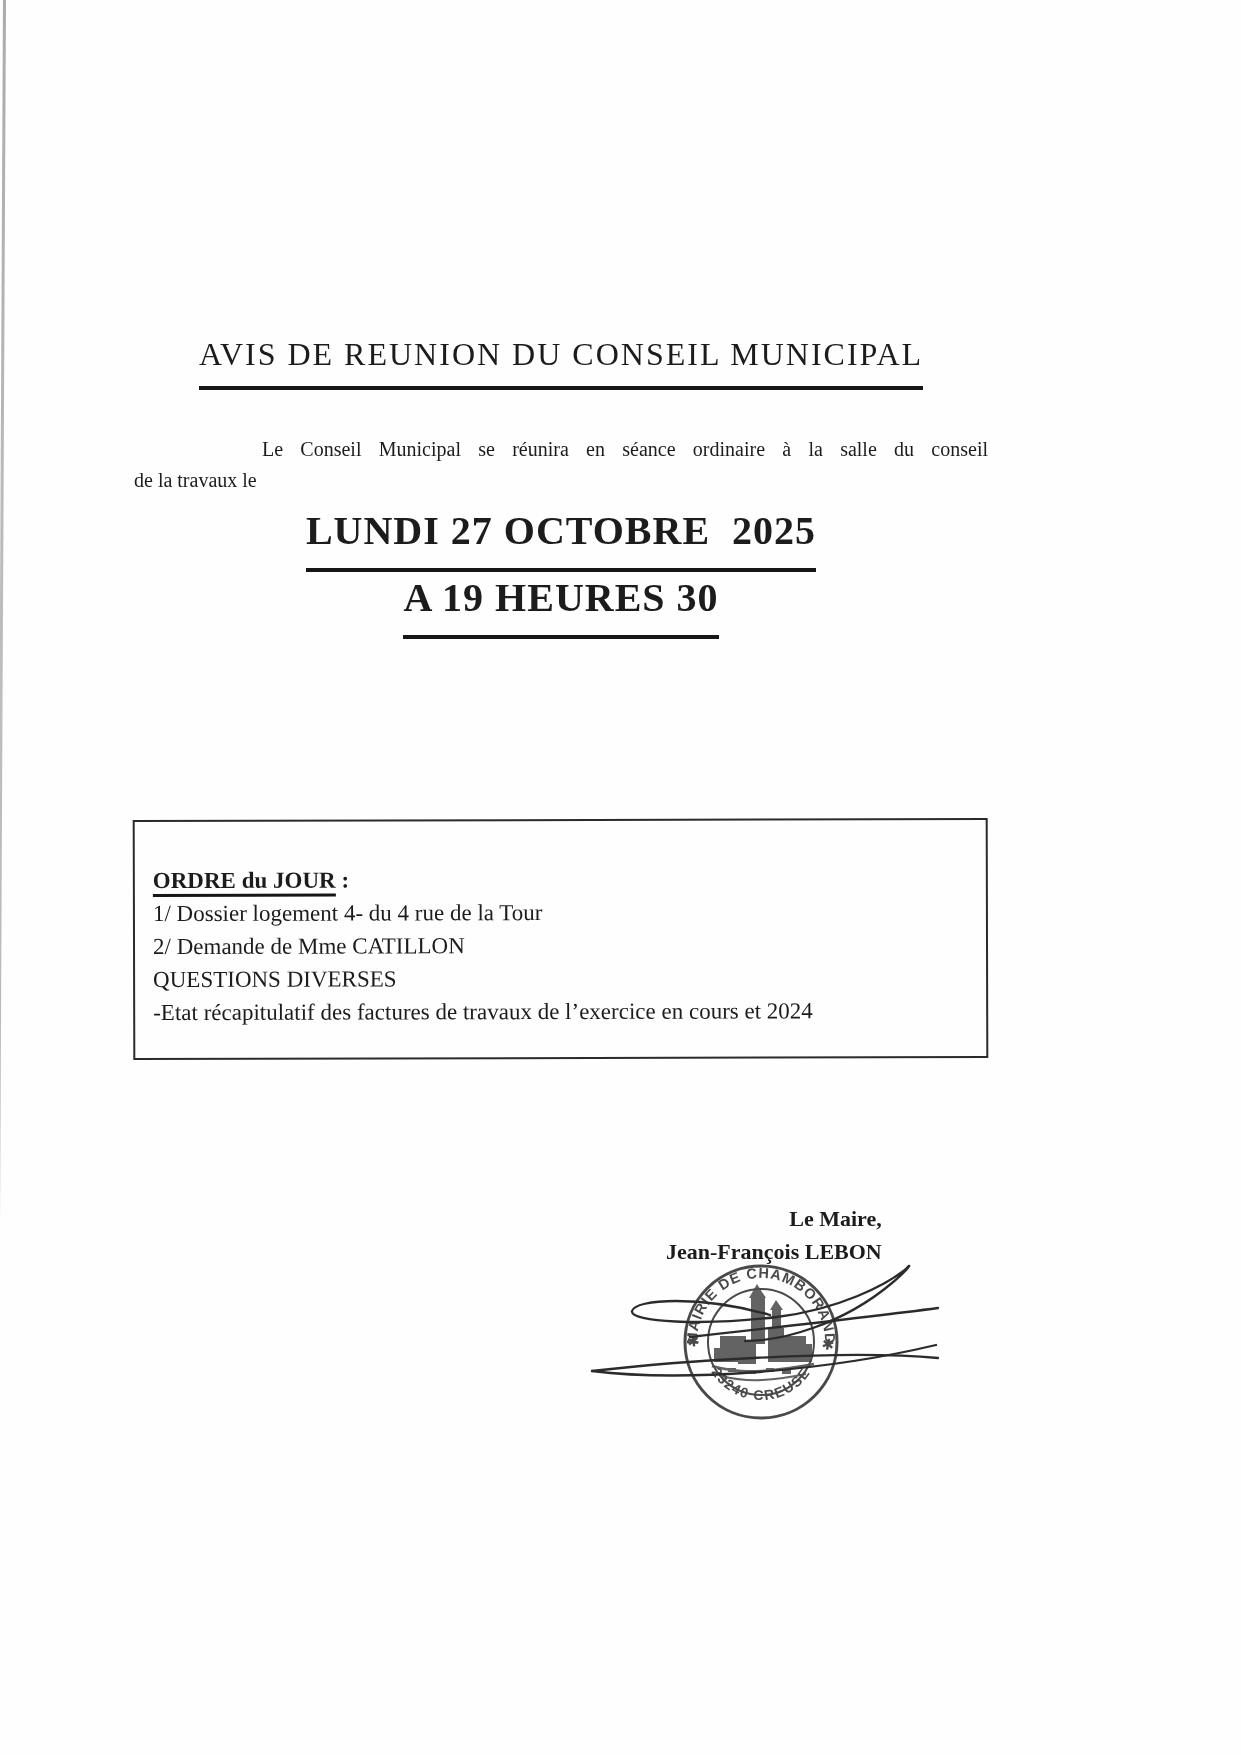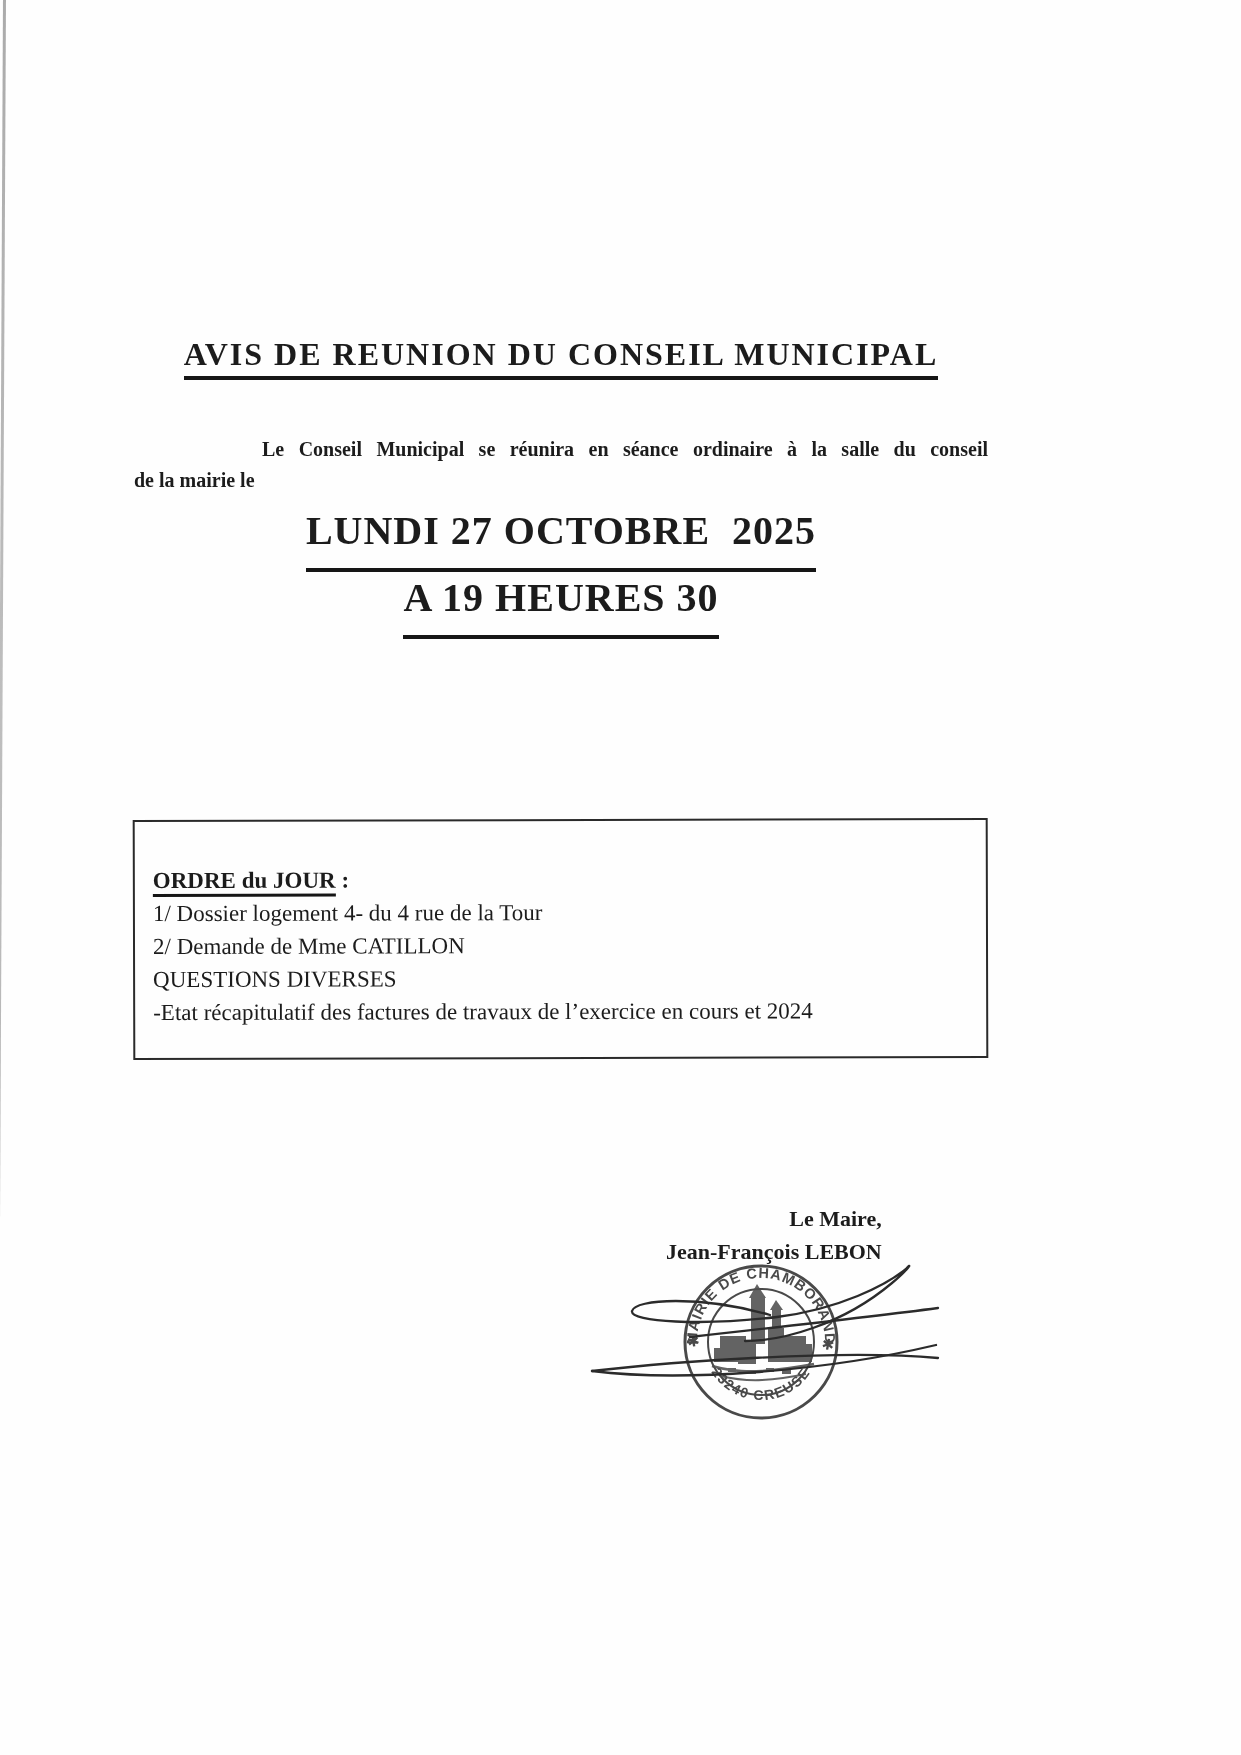--- a/index.html
+++ b/index.html
@@ -10,24 +10,24 @@
   }
   
   .scan-line{
     position:absolute; left:3px; top:-4px; width:3px; height:1770px;
     background:linear-gradient(to bottom,#8f8f8f 0%,#a9a9a9 40%,#909090 100%);
     opacity:.75; transform:rotate(0.28deg); transform-origin:top left;
   }
   .column{ position:absolute; left:134px; width:854px; }
   .doc-title-wrap{ top:336px; text-align:center; }
   .doc-title{
-    display:inline-block; font-weight:bold; font-size:32px; letter-spacing:2px;
-    border-bottom:4px solid #161616; padding-bottom:3px; white-space:pre;
+    display:inline-block; font-weight:normal; font-size:32px; letter-spacing:2px;
+    border-bottom:4px solid #161616; padding-bottom:13px; white-space:pre;
   }
-  .intro{ top:434px; font-weight:bold; font-size:20px; line-height:31px; }
+  .intro{ top:434px; font-weight:normal; font-size:20px; line-height:31px; }
   .intro-line1{ text-align:justify; text-align-last:justify; text-indent:128px;
     word-spacing:4px; white-space:normal; }
   .intro-line2{ text-align:left; }
   .date-block{ top:508px; text-align:center; }
   .date-line{
     display:inline-block; font-weight:bold; font-size:40px; letter-spacing:1px;
     border-bottom:4px solid #161616; padding-bottom:14px; white-space:pre;
     line-height:46px; margin-bottom:3px;
   }
   .agenda-box{
@@ -55,21 +55,21 @@
 <div class="page">
 
   <div class="scan-line"></div>
 
   <div class="column doc-title-wrap">
     <span class="doc-title">AVIS DE REUNION DU CONSEIL MUNICIPAL</span>
   </div>
 
   <div class="column intro">
     <div class="intro-line1">Le Conseil Municipal se réunira en séance ordinaire à la salle du conseil</div>
-    <div class="intro-line2">de la mairie le</div>
+    <div class="intro-line2">de la travaux le</div>
   </div>
 
   <div class="column date-block">
     <span class="date-line">LUNDI 27 OCTOBRE  2025</span><br>
     <span class="date-line">A 19 HEURES 30</span>
   </div>
 
   <div class="agenda-box">
     <div class="agenda-heading">
       <span class="u">ORDRE du JOUR</span><span class="suffix"> :</span>

